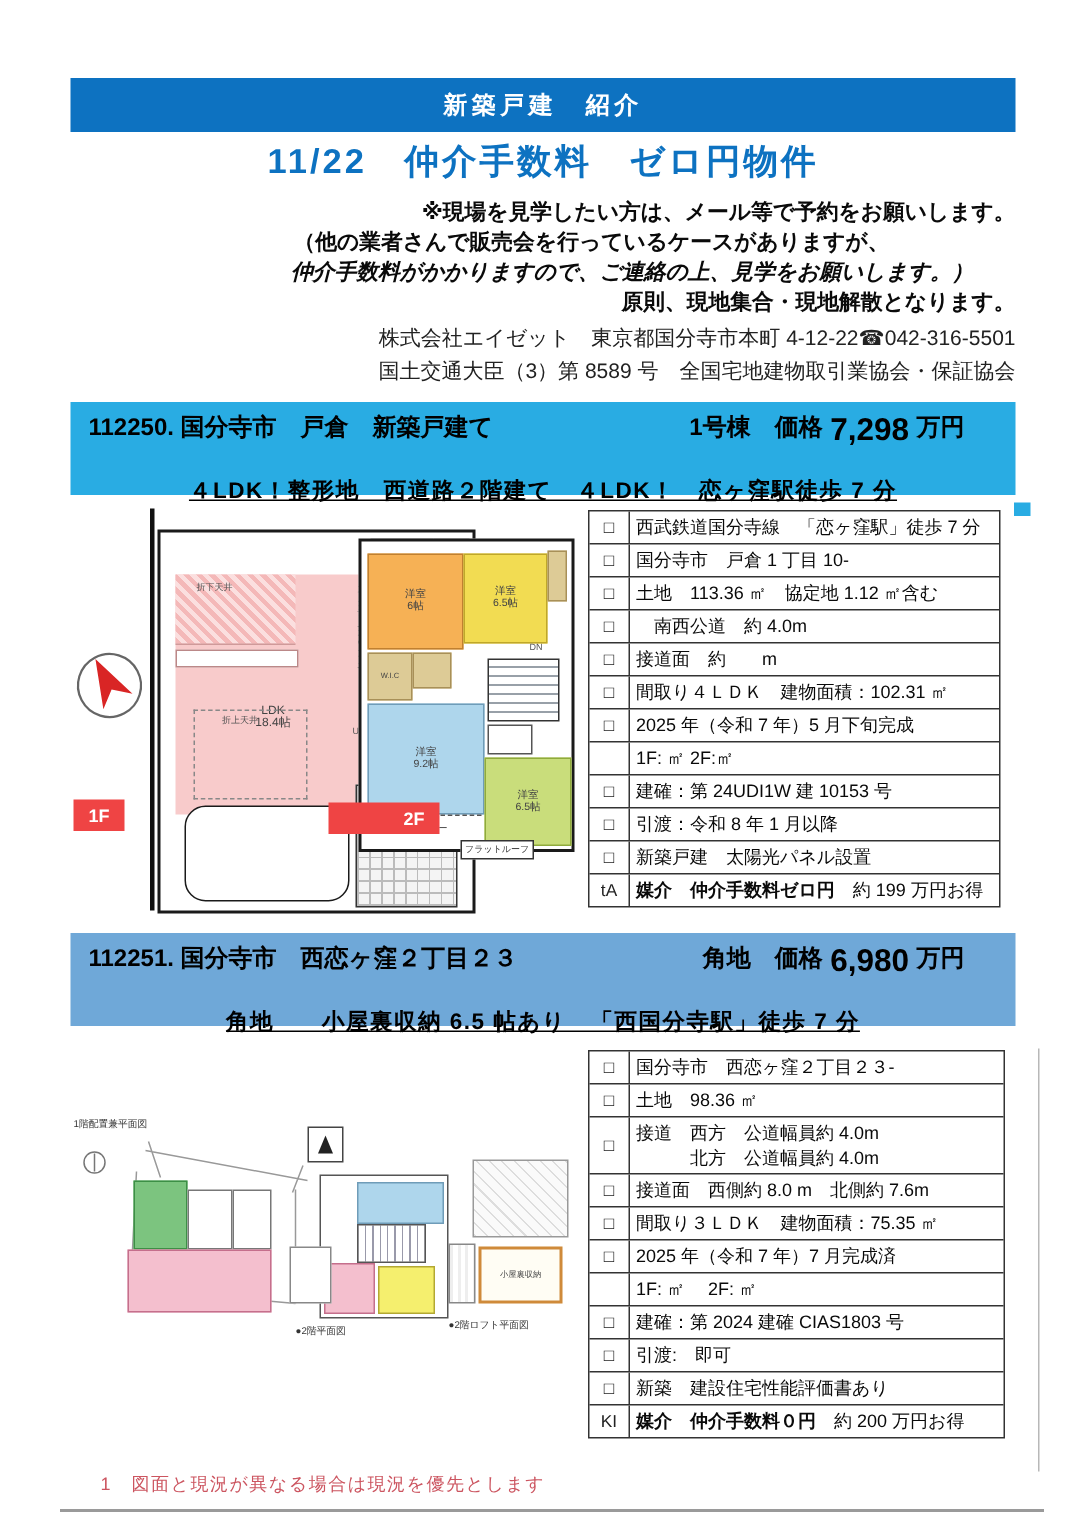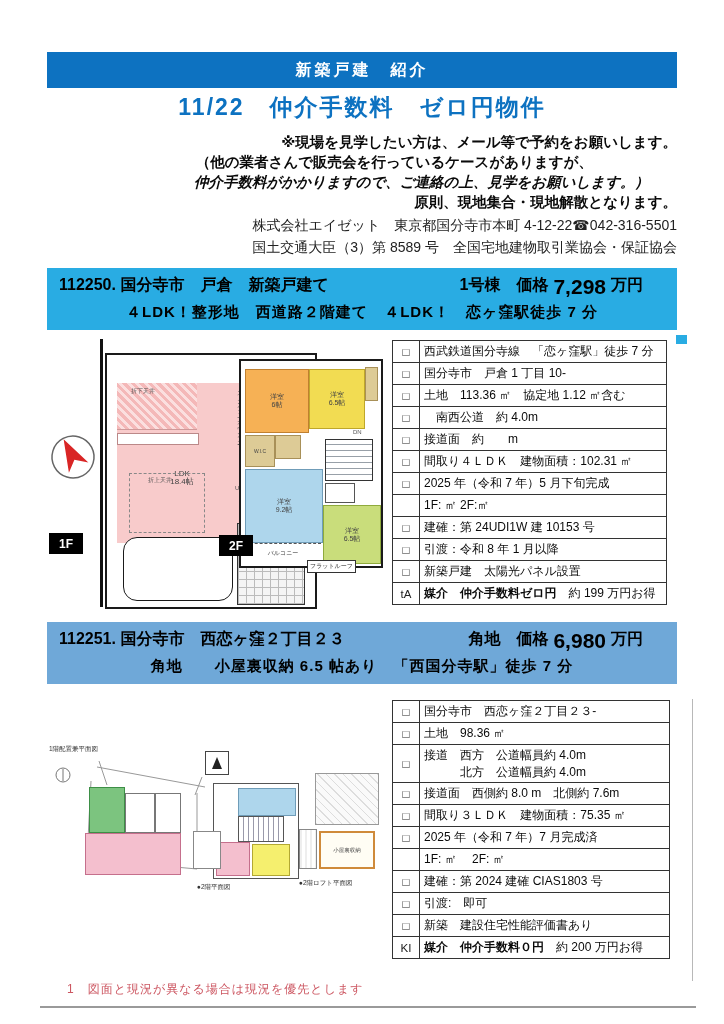--- a/index.html
+++ b/index.html
@@ -20,21 +20,21 @@
   .company{right:47px;top:214px;text-align:right;font-size:14px;line-height:22px;color:#222;}
 
   
   .banner{left:47px;width:630px;height:62px;color:#000000;font-weight:bold;}
   .banner1{top:268px;background:#29ace3;}
   .banner2{top:622px;background:#6fa8d8;}
   .bline1{display:flex;justify-content:space-between;align-items:baseline;
           padding:7px 34px 0 12px;font-size:16px;}
   .bright{display:flex;align-items:flex-start;}
   .bprice{font-size:21px;margin:0 5px;}
-  .bline2{text-align:center;font-size:15px;margin-top:4px;letter-spacing:1px;}
+  .bline2{text-align:center;font-size:15px;margin-top:19px;letter-spacing:1px;text-decoration:underline;}
 
   
   .section1{left:47px;top:337px;width:630px;height:278px;}
   .section2{left:47px;top:695px;width:648px;height:292px;}
 
   
   .ptable{border:1px solid #333;background:#fff;}
   .table1{left:345px;top:3px;width:273px;}
   .table2{left:345px;top:5px;width:276px;}
   .trow{display:flex;align-items:stretch;}
@@ -44,21 +44,21 @@
   .ttext{flex:1;display:flex;align-items:center;padding:2px 4px;font-size:12px;
          line-height:16.5px;white-space:pre-line;min-height:17px;color:#0a0a0a;}
   .ttext b{font-weight:bold;}
   .deco-sq{left:629px;top:-2px;width:11px;height:9px;background:#29ace3;}
   .vline2{left:645px;top:4px;width:1px;height:282px;background:#b8b8b8;}
 
   
   .room-label{position:absolute;display:flex;align-items:center;justify-content:center;
               text-align:center;font-size:7px;color:#444;white-space:pre-line;line-height:8px;}
   .tinytxt{position:absolute;font-size:6px;color:#555;white-space:nowrap;}
-  .floor-tag{position:absolute;background:#000000;color:#fff;font-weight:bold;
+  .floor-tag{position:absolute;background:#ef4444;color:#fff;font-weight:bold;
              font-size:12px;display:flex;align-items:center;justify-content:center;}
 
   
   .plan1{left:0;top:0;width:340px;height:276px;}
   .road{left:53px;top:2px;width:3px;height:268px;background:#111;}
   .plot1{left:58px;top:16px;width:208px;height:252px;border:2px solid #1a1a1a;background:#fff;}
   .ldk{left:10px;top:28px;width:128px;height:160px;background:#f8cbcb;}
   .kitchen{left:10px;top:28px;width:80px;height:46px;border-bottom:1px solid #cf9a9a;
            background:repeating-linear-gradient(45deg,#f4b8b8 0 3px,#fbdfdf 3px 6px);}
   .counter{left:10px;top:78px;width:80px;height:10px;background:#fff;border:1px solid #b88;}
@@ -84,21 +84,21 @@
   .clo2{left:34px;top:74px;width:24px;height:22px;background:#ddcb96;border:1px solid #a89058;}
   .r-blue{left:4px;top:108px;width:76px;height:72px;background:#aed6ec;border:1px solid #6f9cb8;}
   .stairs2{left:84px;top:78px;width:46px;height:40px;border:1px solid #333;
            background:repeating-linear-gradient(0deg,#fff 0 5px,#98a0a8 5px 6px);}
   .toilet2{left:84px;top:122px;width:28px;height:18px;border:1px solid #555;background:#fff;}
   .r-green{left:82px;top:144px;width:56px;height:57px;background:#c9dd7b;border:1px solid #8faa3c;}
   .balc{left:4px;top:182px;width:76px;height:19px;border-top:1.5px dashed #555;}
   .flatroof{left:66px;top:199px;background:#fff;border:1px solid #333;font-size:6px;
             padding:1px 2px;position:absolute;color:#333;white-space:nowrap;}
   .tag1F{left:2px;top:196px;width:34px;height:21px;}
-  .tag2F{left:172px;top:198px;width:34px;height:21px;}
+  .tag2F{left:172px;top:198px;width:34px;height:21px;padding-left:40px;}
 
   
   .plans2{left:0;top:50px;width:340px;height:175px;}
   .siteplan-green{left:42px;top:42px;width:34px;height:44px;background:#7cc47f;border:1px solid #3d8f46;}
   .siteplan-pink{left:38px;top:88px;width:94px;height:40px;background:#f4bfce;border:1px solid #c56f8c;}
   .siteplan-roomA{left:78px;top:48px;width:28px;height:38px;border:1px solid #777;background:#fff;}
   .siteplan-roomB{left:108px;top:48px;width:24px;height:38px;border:1px solid #777;background:#fff;}
   .mid-outline{left:166px;top:38px;width:84px;height:94px;border:1px solid #555;background:#fff;}
   .mid-blue{left:24px;top:4px;width:56px;height:26px;background:#aed6ec;border:1px solid #6f9cb8;}
   .mid-stairs{left:24px;top:32px;width:44px;height:24px;border:1px solid #555;

